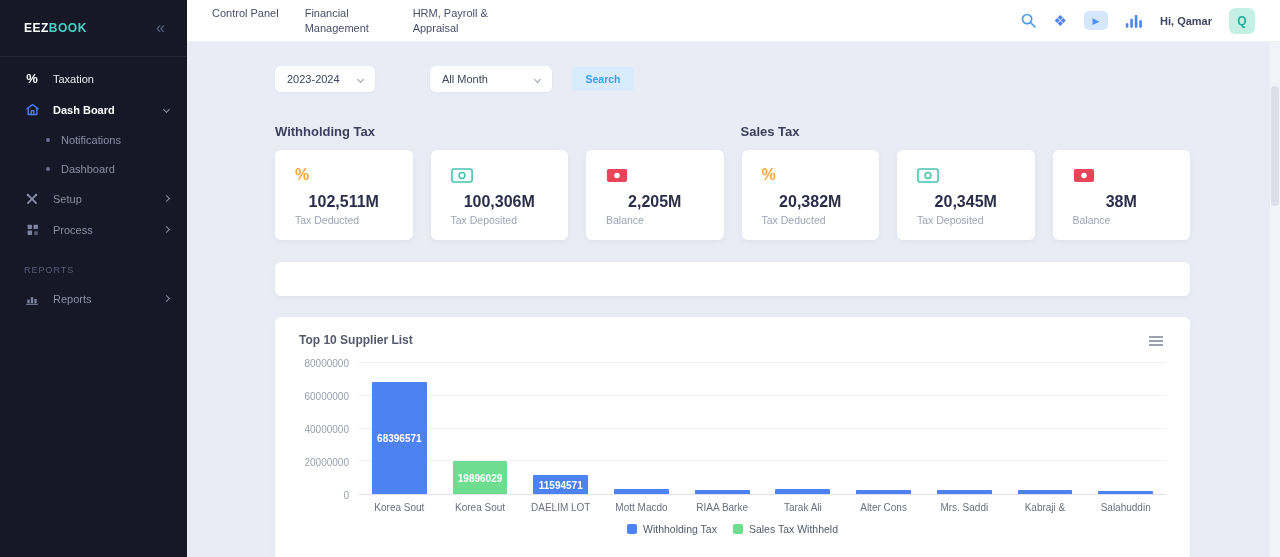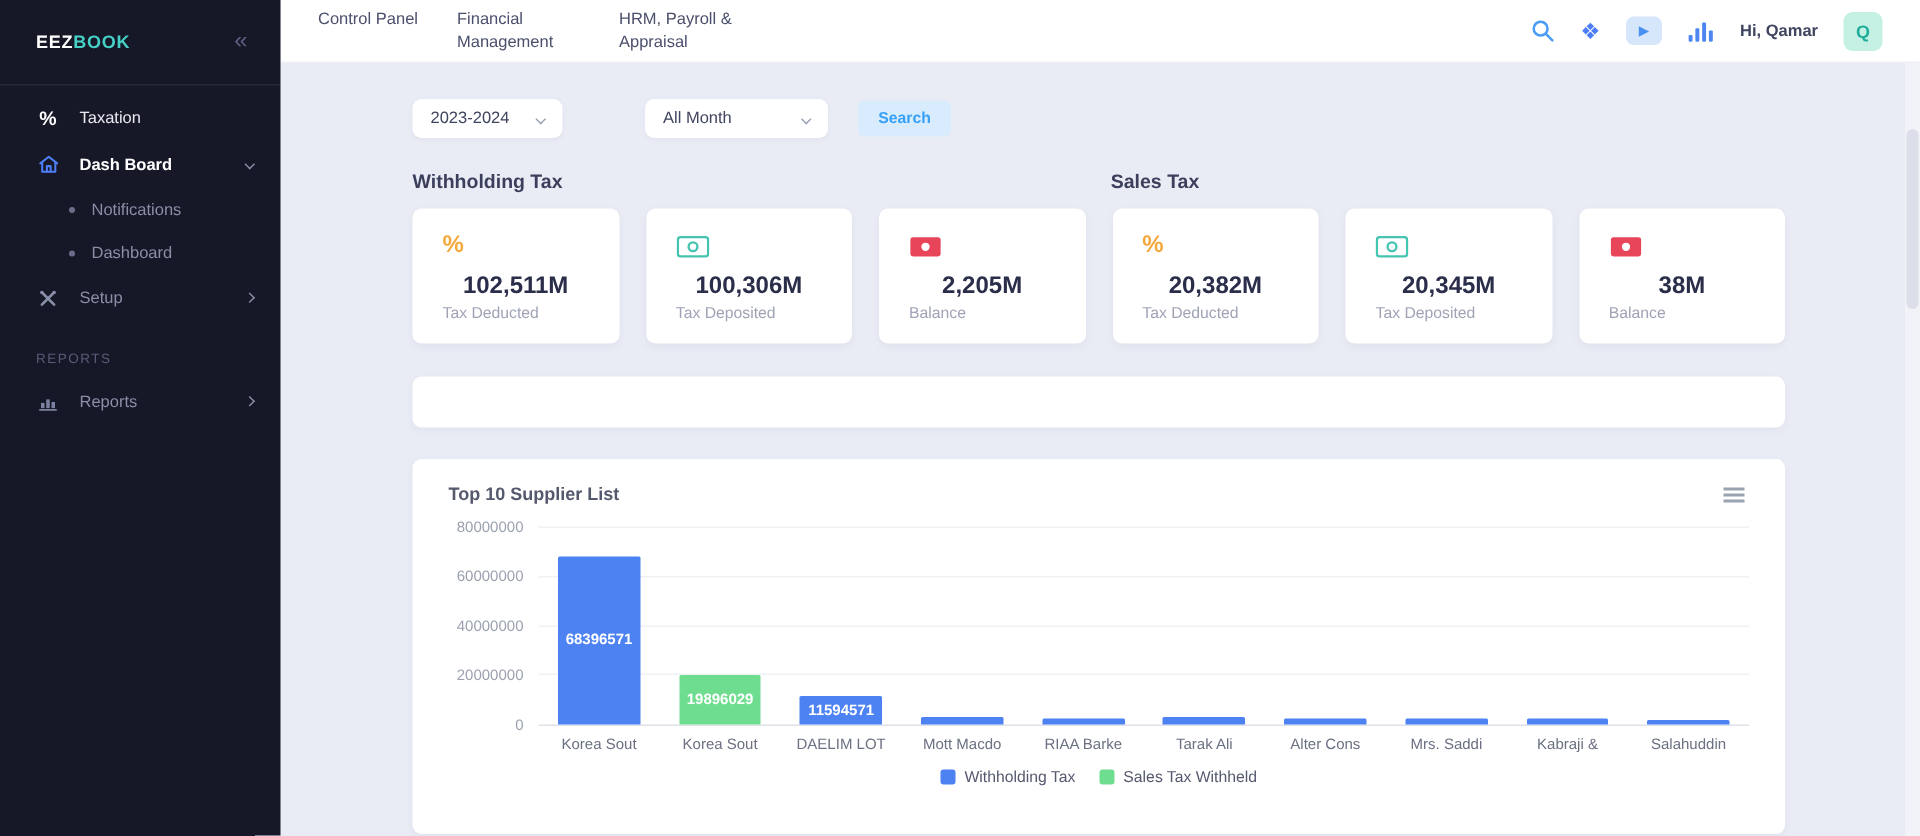--- a/index.html
+++ b/index.html
@@ -47,21 +47,21 @@
   .play-btn { width:24px; height:19px; background:#d6e7fb; border-radius:5px;
     color:#4a90f2; font-size:9px; display:flex; align-items:center; justify-content:center; }
   .greeting { font-size:11px; font-weight:bold; color:#3f445f; }
   .avatar { width:26px; height:26px; border-radius:6px; background:#c4f1e3;
     color:#1fae9b; font-size:12px; font-weight:bold; display:flex;
     align-items:center; justify-content:center; cursor:pointer; }
 
   
   .main { position:absolute; left:187px; top:42px; width:1093px; height:515px;
     padding:24px 90px 0 88px; }
-  .filters { display:flex; align-items:center; margin-bottom:21px; }
+  .filters { display:flex; align-items:center; margin-bottom:32px; }
   .select { background:#fff; border-radius:6px; height:26px; display:flex;
     align-items:center; justify-content:space-between; padding:0 12px;
     font-size:11px; color:#3f445f; cursor:pointer;
     box-shadow:0 1px 3px rgba(140,150,180,0.10); }
   .select .chev { color:#9aa0b5; margin-left:10px; }
   .sel-year { width:100px; }
   .sel-month { width:122px; margin-left:55px; }
   .search-btn { margin-left:20px; width:62px; height:24px; background:#d9ecfd;
     color:#38a1f6; font-size:10.5px; font-weight:bold; border:none; border-radius:4px;
     display:flex; align-items:center; justify-content:center; cursor:pointer; }
@@ -154,20 +154,33 @@
             <path d="M5 5 L19 19"></path>
             <path d="M19 5 L5 19"></path>
             <circle cx="5" cy="5" r="2" fill="#8b90ab" stroke="none"></circle>
             <circle cx="19" cy="5" r="2" fill="#8b90ab" stroke="none"></circle>
           </svg>
       </span>
       <span>Setup</span>
       <span class="grow"></span>
       <span class="chev right chev-col"></span>
     </div>
+    <div class="nav-item muted">
+      <span class="ico">
+        <svg width="13" height="13" viewBox="0 0 24 24" fill="#7d82a0">
+            <rect x="3" y="3" width="8" height="8" rx="1"></rect>
+            <rect x="14" y="3" width="8" height="8" rx="1"></rect>
+            <rect x="3" y="14" width="8" height="8" rx="1"></rect>
+            <rect x="15" y="15" width="7" height="7" rx="1" opacity="0.6"></rect>
+          </svg>
+      </span>
+      <span>Process</span>
+      <span class="grow"></span>
+      <span class="chev right chev-col"></span>
+    </div>
     <div class="section-label">REPORTS</div>
     <div class="nav-item muted">
       <span class="ico">
         <svg width="14" height="14" viewBox="0 0 24 24" fill="#7d82a0">
             <rect x="2" y="20" width="20" height="2"></rect>
             <rect x="4" y="13" width="4" height="6"></rect>
             <rect x="10" y="9" width="4" height="10"></rect>
             <rect x="16" y="12" width="4" height="7"></rect>
           </svg>
       </span>

